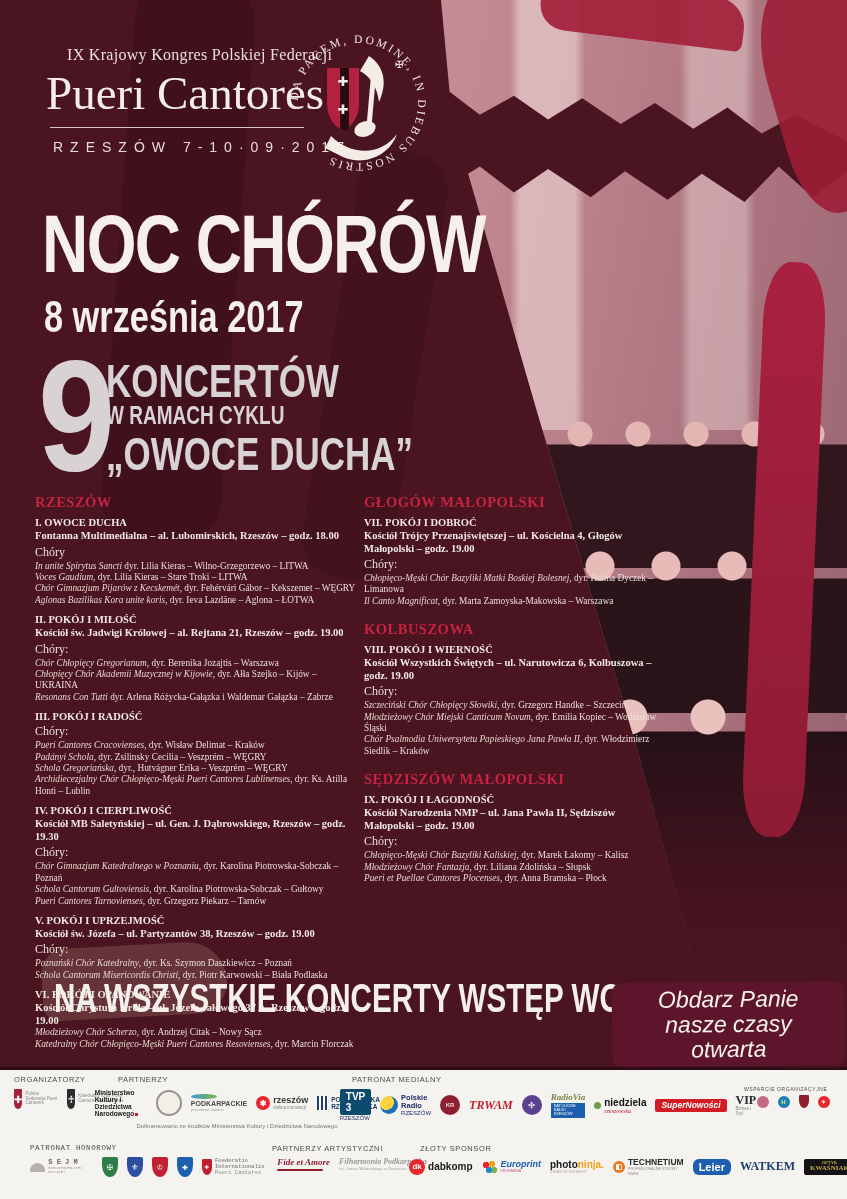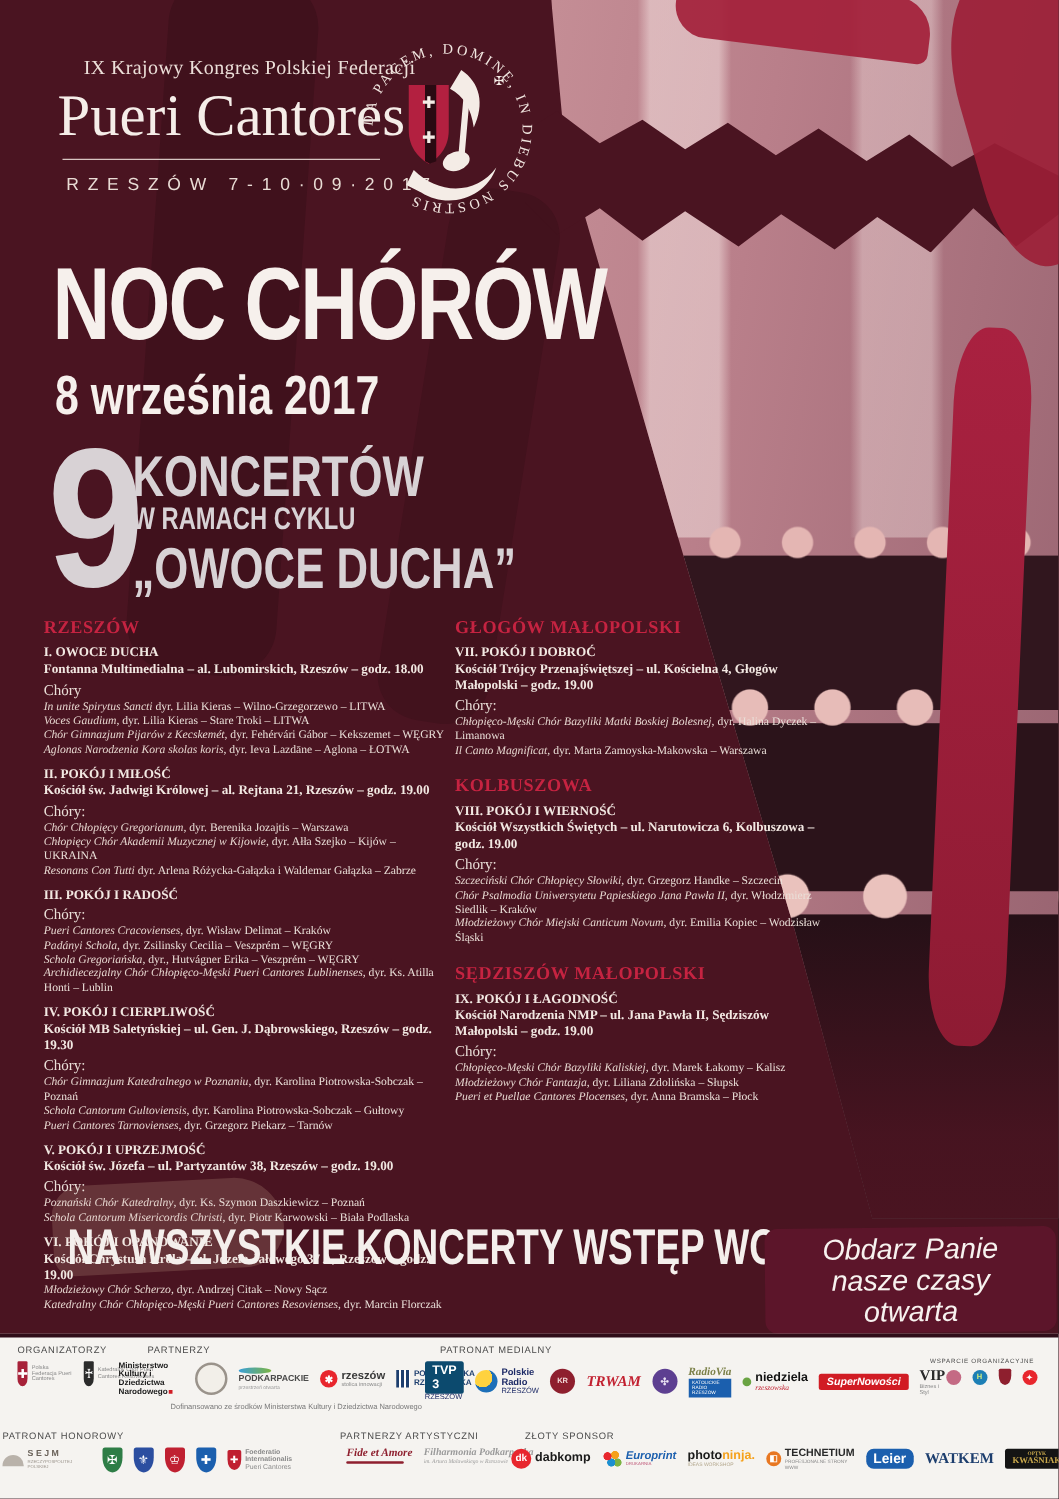--- a/index.html
+++ b/index.html
@@ -91,21 +91,21 @@
       line-height:25px;color:#f7f2ef;}
 
   
   .footer{position:absolute;left:0;top:1067px;width:847px;height:132px;background:#f5f3f0;
       border-top:3px solid #2f0d18;font-family:"Liberation Sans",sans-serif;}
   .group{position:absolute;}
   .g-org{left:14px;top:5px;width:110px;}
   .g-partners{left:118px;top:5px;width:238px;}
   .g-media{left:352px;top:5px;width:392px;}
   .g-wsparcie{left:744px;top:16px;width:98px;}
-  .g-honor{left:2px;top:74px;width:258px;}
+  .g-honor{left:30px;top:74px;width:258px;font-family:Liberation Mono, monospace;}
   .g-art{left:272px;top:74px;width:160px;}
   .g-gold{left:420px;top:74px;width:424px;}
   .hdr{font-size:7.5px;letter-spacing:.6px;color:#4a4a4a;text-align:left;margin-bottom:5px;}
   .g-wsparcie .hdr{font-size:5px;margin-bottom:3px;}
   .logos{display:flex;justify-content:center;align-items:center;gap:9px;}
   .caption{font-size:6px;color:#777;text-align:center;margin-top:5px;}
   .lg{display:inline-flex;align-items:center;gap:3px;}
   .tx{display:flex;flex-direction:column;line-height:1.1;}
   .t{font-weight:bold;}
   .crest{border-radius:2px 2px 8px 8px / 2px 2px 12px 12px;display:flex;align-items:center;
@@ -179,21 +179,21 @@
 
   <div class="col col-left" id="program-left">
       <div class="city">RZESZÓW</div>
       <div class="concert">
         <div class="c-title">I. OWOCE DUCHA</div>
         <div class="c-venue">Fontanna Multimedialna – al. Lubomirskich, Rzeszów – godz. 18.00</div>
         <div class="c-label">Chóry</div>
         <div class="choir"><span class="nm">In unite Spirytus Sancti</span><span> dyr. Lilia Kieras – Wilno-Grzegorzewo – LITWA</span></div>
         <div class="choir"><span class="nm">Voces Gaudium</span><span>, dyr. Lilia Kieras – Stare Troki – LITWA</span></div>
         <div class="choir"><span class="nm">Chór Gimnazjum Pijarów z Kecskemét</span><span>, dyr. Fehérvári Gábor – Kekszemet – WĘGRY</span></div>
-        <div class="choir"><span class="nm">Aglonas Narodzenia Kora skolas koris</span><span>, dyr. Ieva Lazdāne – Aglona – ŁOTWA</span></div>
+        <div class="choir"><span class="nm">Aglonas Bazilikas Kora unite koris</span><span>, dyr. Ieva Lazdāne – Aglona – ŁOTWA</span></div>
       </div>
       <div class="concert">
         <div class="c-title">II. POKÓJ I MIŁOŚĆ</div>
         <div class="c-venue">Kościół św. Jadwigi Królowej – al. Rejtana 21, Rzeszów – godz. 19.00</div>
         <div class="c-label">Chóry:</div>
         <div class="choir"><span class="nm">Chór Chłopięcy Gregorianum</span><span>, dyr. Berenika Jozajtis – Warszawa</span></div>
         <div class="choir"><span class="nm">Chłopięcy Chór Akademii Muzycznej w Kijowie</span><span>, dyr. Ałła Szejko – Kijów – UKRAINA</span></div>
         <div class="choir"><span class="nm">Resonans Con Tutti</span><span> dyr. Arlena Różycka-Gałązka i Waldemar Gałązka – Zabrze</span></div>
       </div>
       <div class="concert">
@@ -234,22 +234,22 @@
         <div class="c-label">Chóry:</div>
         <div class="choir"><span class="nm">Chłopięco-Męski Chór Bazyliki Matki Boskiej Bolesnej</span><span>, dyr. Halina Dyczek – Limanowa</span></div>
         <div class="choir"><span class="nm">Il Canto Magnificat</span><span>, dyr. Marta Zamoyska-Makowska – Warszawa</span></div>
       </div>
       <div class="city">KOLBUSZOWA</div>
       <div class="concert">
         <div class="c-title">VIII. POKÓJ I WIERNOŚĆ</div>
         <div class="c-venue">Kościół Wszystkich Świętych – ul. Narutowicza 6, Kolbuszowa – godz. 19.00</div>
         <div class="c-label">Chóry:</div>
         <div class="choir"><span class="nm">Szczeciński Chór Chłopięcy Słowiki</span><span>, dyr. Grzegorz Handke – Szczecin</span></div>
+        <div class="choir"><span class="nm">Młodzieżowy Chór Miejski Canticum Novum</span><span>, dyr. Emilia Kopiec – Wodzisław Śląski</span></div>
         <div class="choir"><span class="nm">Chór Psalmodia Uniwersytetu Papieskiego Jana Pawła II</span><span>, dyr. Włodzimierz Siedlik – Kraków</span></div>
-        <div class="choir"><span class="nm">Młodzieżowy Chór Miejski Canticum Novum</span><span>, dyr. Emilia Kopiec – Wodzisław Śląski</span></div>
       </div>
       <div class="city">SĘDZISZÓW MAŁOPOLSKI</div>
       <div class="concert">
         <div class="c-title">IX. POKÓJ I ŁAGODNOŚĆ</div>
         <div class="c-venue">Kościół Narodzenia NMP – ul. Jana Pawła II, Sędziszów Małopolski – godz. 19.00</div>
         <div class="c-label">Chóry:</div>
         <div class="choir"><span class="nm">Chłopięco-Męski Chór Bazyliki Kaliskiej</span><span>, dyr. Marek Łakomy – Kalisz</span></div>
         <div class="choir"><span class="nm">Młodzieżowy Chór Fantazja</span><span>, dyr. Liliana Zdolińska – Słupsk</span></div>
         <div class="choir"><span class="nm">Pueri et Puellae Cantores Plocenses</span><span>, dyr. Anna Bramska – Płock</span></div>
       </div>

